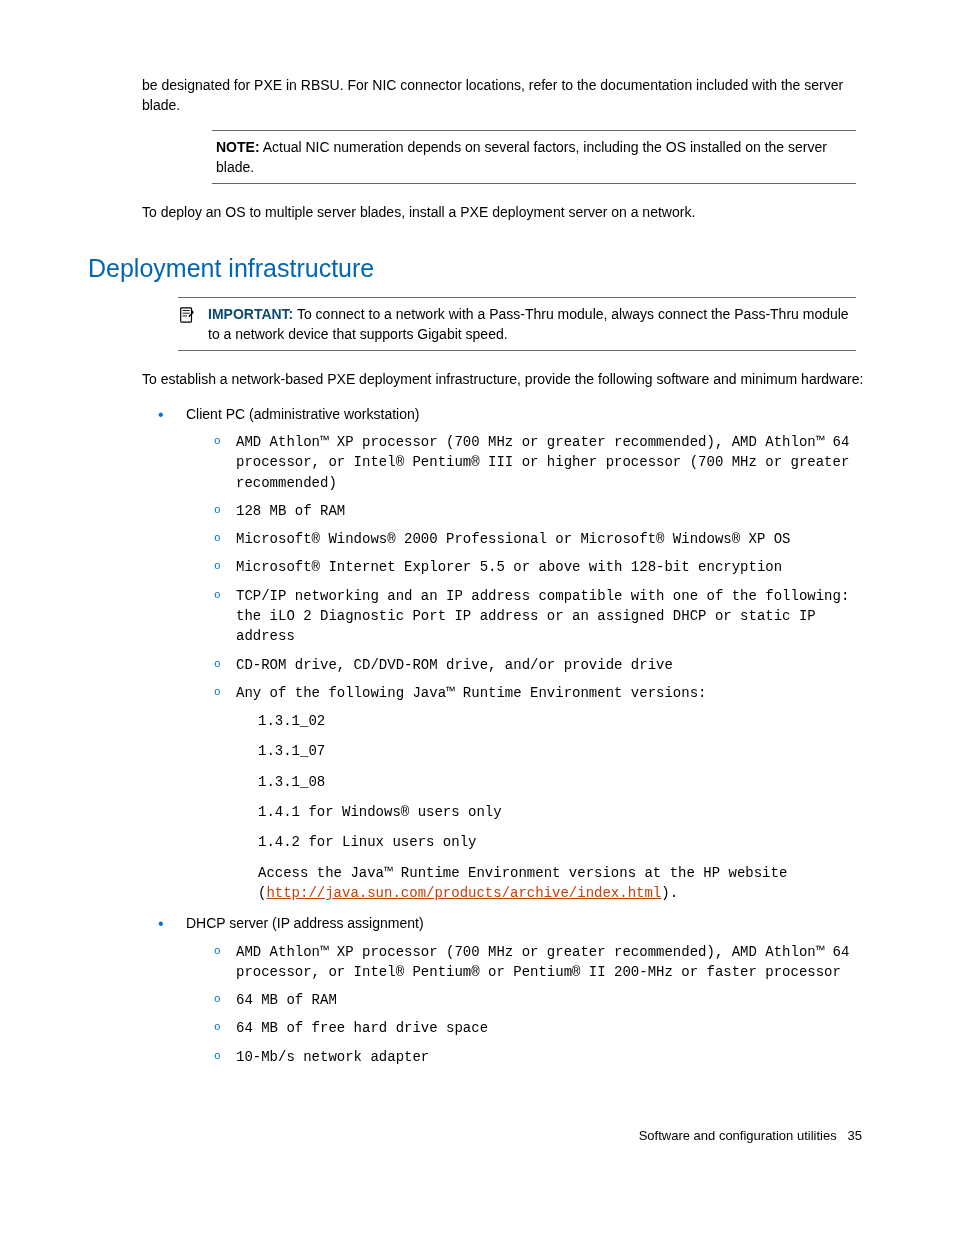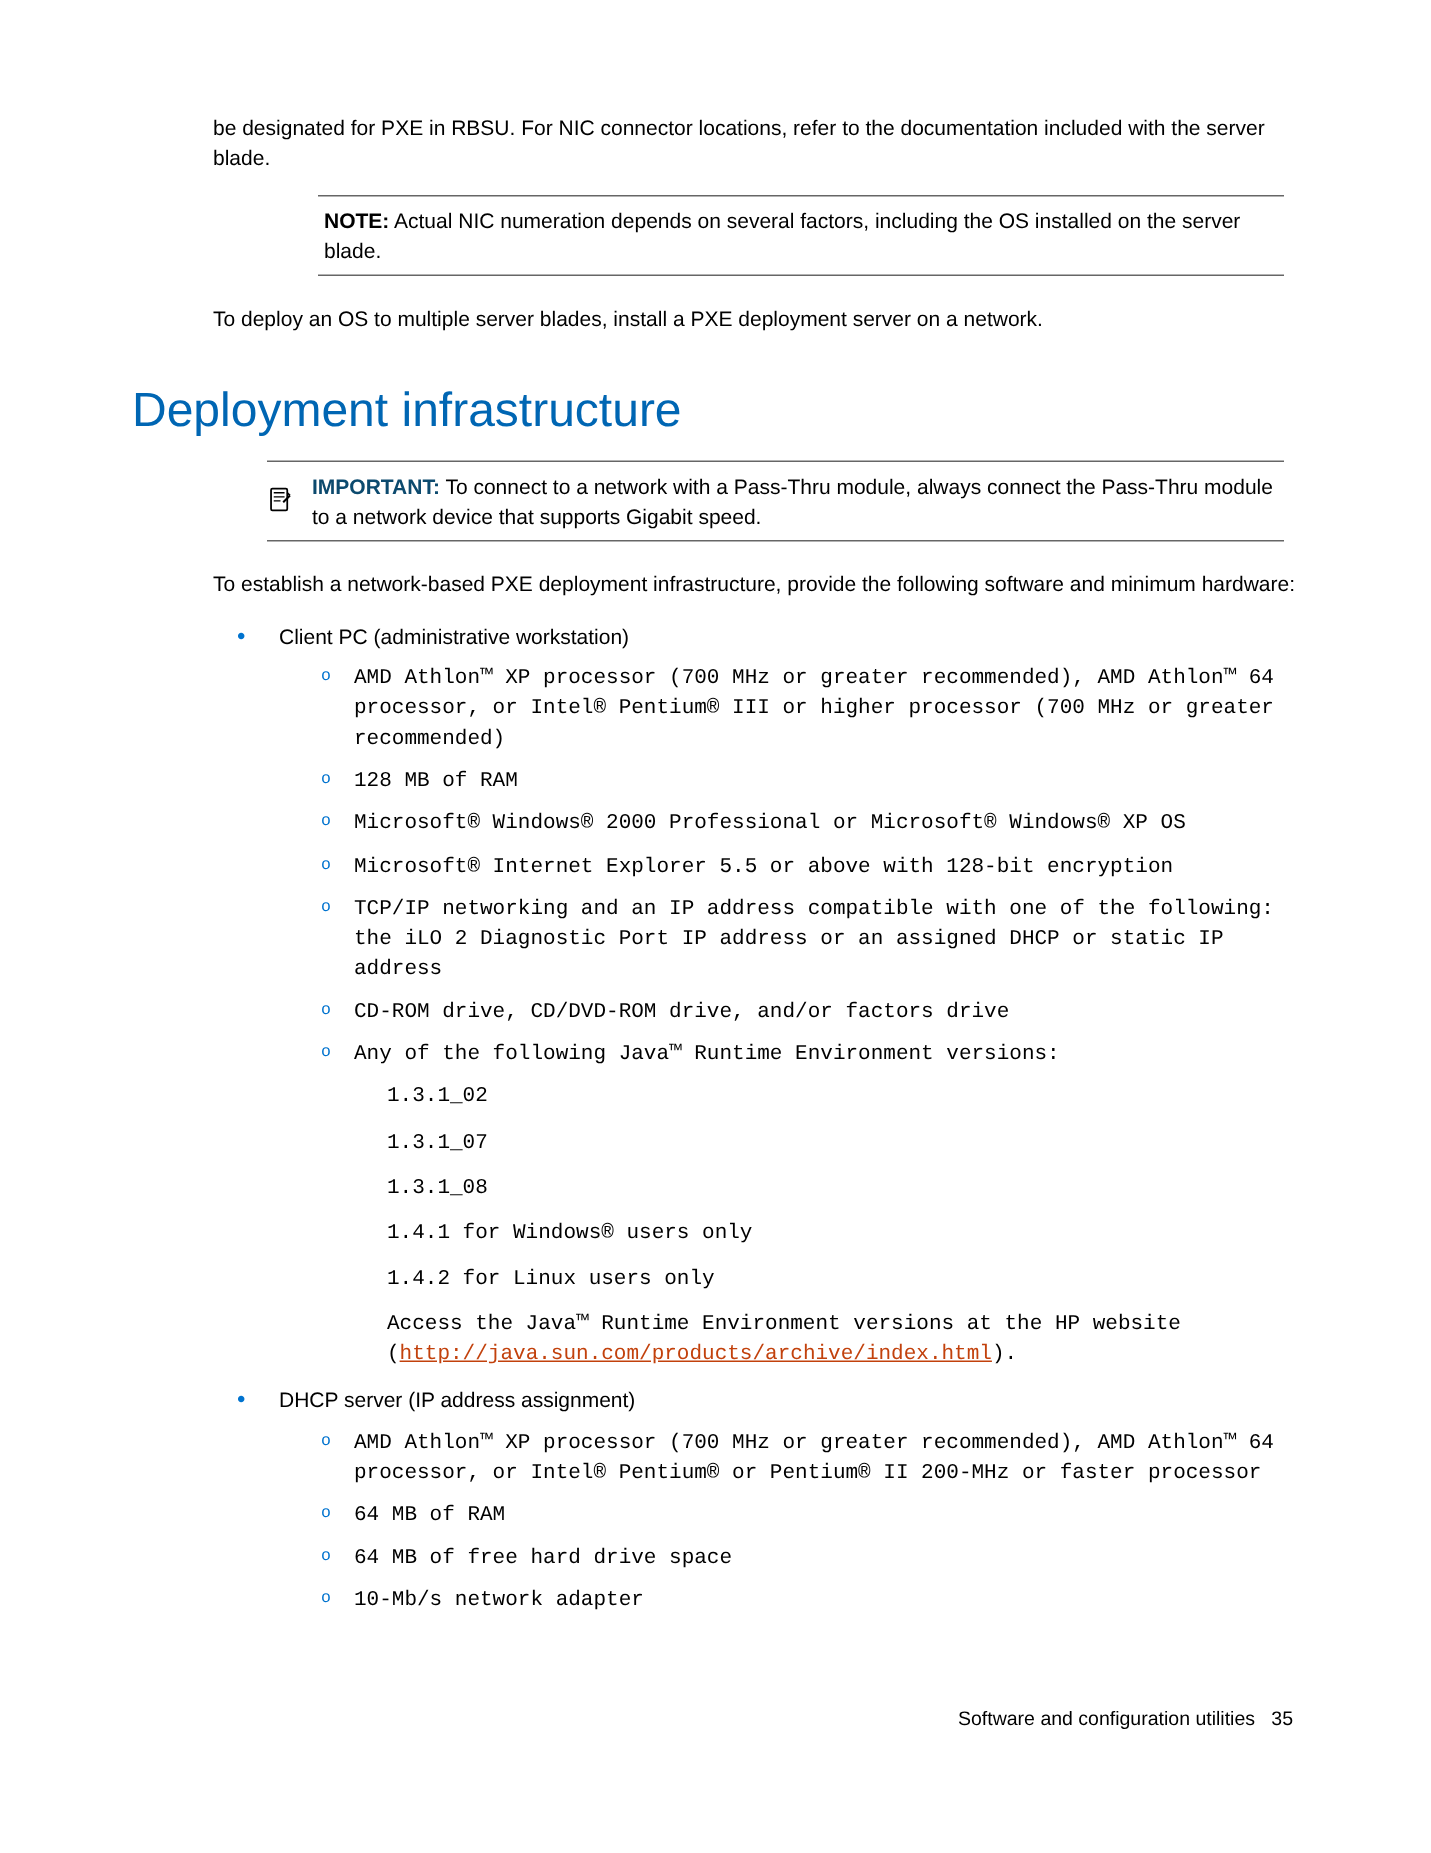--- a/index.html
+++ b/index.html
@@ -23,21 +23,21 @@
     .callout-box {
       margin-left: 124px;
       margin-right: 10px;
       margin-bottom: 18px;
       border-top: 1px solid #666;
       border-bottom: 1px solid #666;
       padding: 6px 0;
     }
     .callout-inner {
       display: flex;
-      align-items: center;
+      align-items: flex-start;
     }
     .callout-icon {
       width: 20px;
       flex-shrink: 0;
       margin-right: 10px;
       margin-top: 2px;
     }
     .callout-text {
       flex: 1;
     }
@@ -47,21 +47,21 @@
     .bold-label {
       font-weight: bold;
     }
     .blue-label {
       color: #0c4a6e;
       font-weight: bold;
     }
     h2.section-heading {
       color: #0066b3;
       font-weight: 300;
-      font-size: 32px;
+      font-size: 25px;
       margin-top: 28px;
       margin-bottom: 10px;
       padding-left: 0;
     }
     ul.bullet-list {
       list-style: none;
       padding-left: 70px;
       margin-bottom: 12px;
     }
     ul.bullet-list > li {
@@ -151,21 +151,21 @@
 
 <ul class="bullet-list">
   <li>
     <span>Client PC (administrative workstation)</span>
     <ul class="sub-list">
       <li>AMD Athlon™ XP processor (700 MHz or greater recommended), AMD Athlon™ 64 processor, or Intel® Pentium® III or higher processor (700 MHz or greater recommended)</li>
       <li>128 MB of RAM</li>
       <li>Microsoft® Windows® 2000 Professional or Microsoft® Windows® XP OS</li>
       <li>Microsoft® Internet Explorer 5.5 or above with 128-bit encryption</li>
       <li>TCP/IP networking and an IP address compatible with one of the following: the iLO 2 Diagnostic Port IP address or an assigned DHCP or static IP address</li>
-      <li>CD-ROM drive, CD/DVD-ROM drive, and/or factors drive</li>
+      <li>CD-ROM drive, CD/DVD-ROM drive, and/or provide drive</li>
       <li>
         <span>Any of the following Java™ Runtime Environment versions:</span>
         <div class="plain-block">
           <div>1.3.1_02</div>
           <div>1.3.1_07</div>
           <div>1.3.1_08</div>
           <div>1.4.1 for Windows® users only</div>
           <div>1.4.2 for Linux users only</div>
           <div>
             <span>Access the Java™ Runtime Environment versions at the HP website (</span><a class="link" href="#">http://java.sun.com/products/archive/index.html</a><span>).</span>

